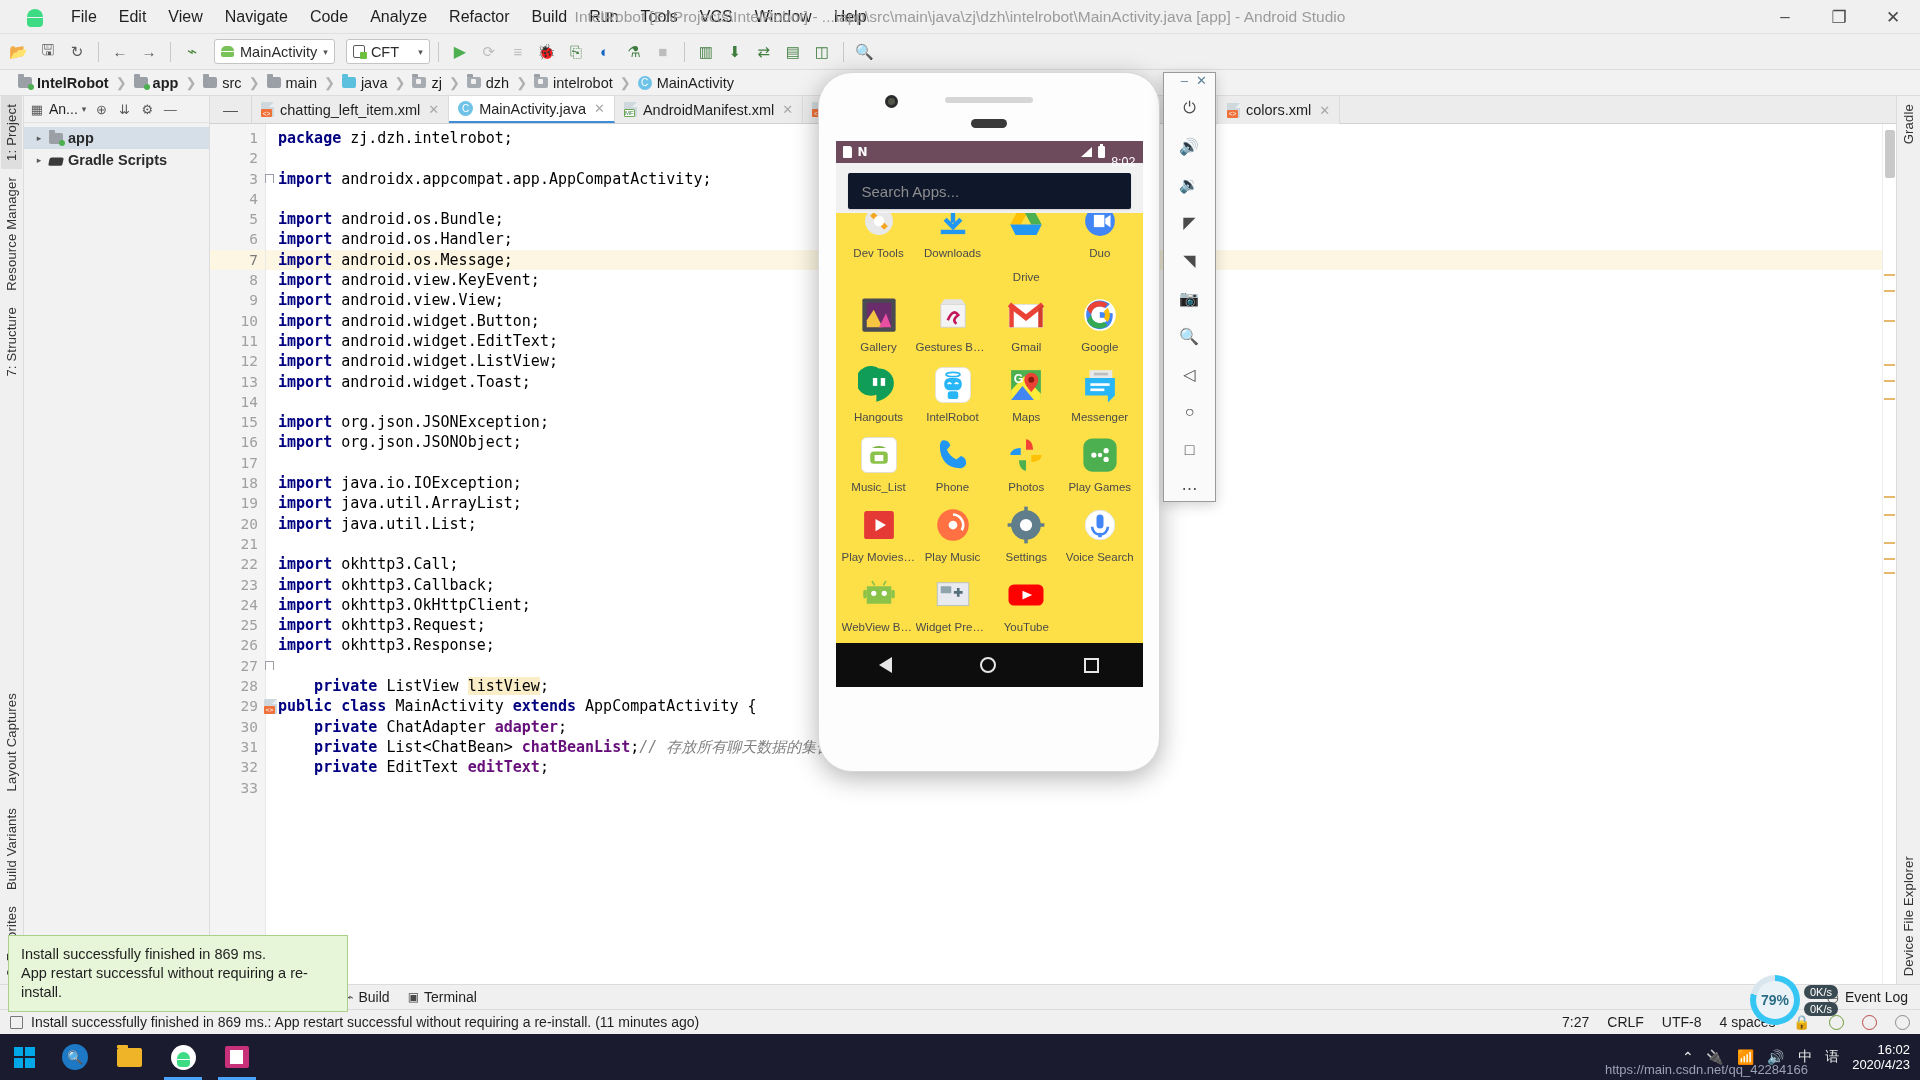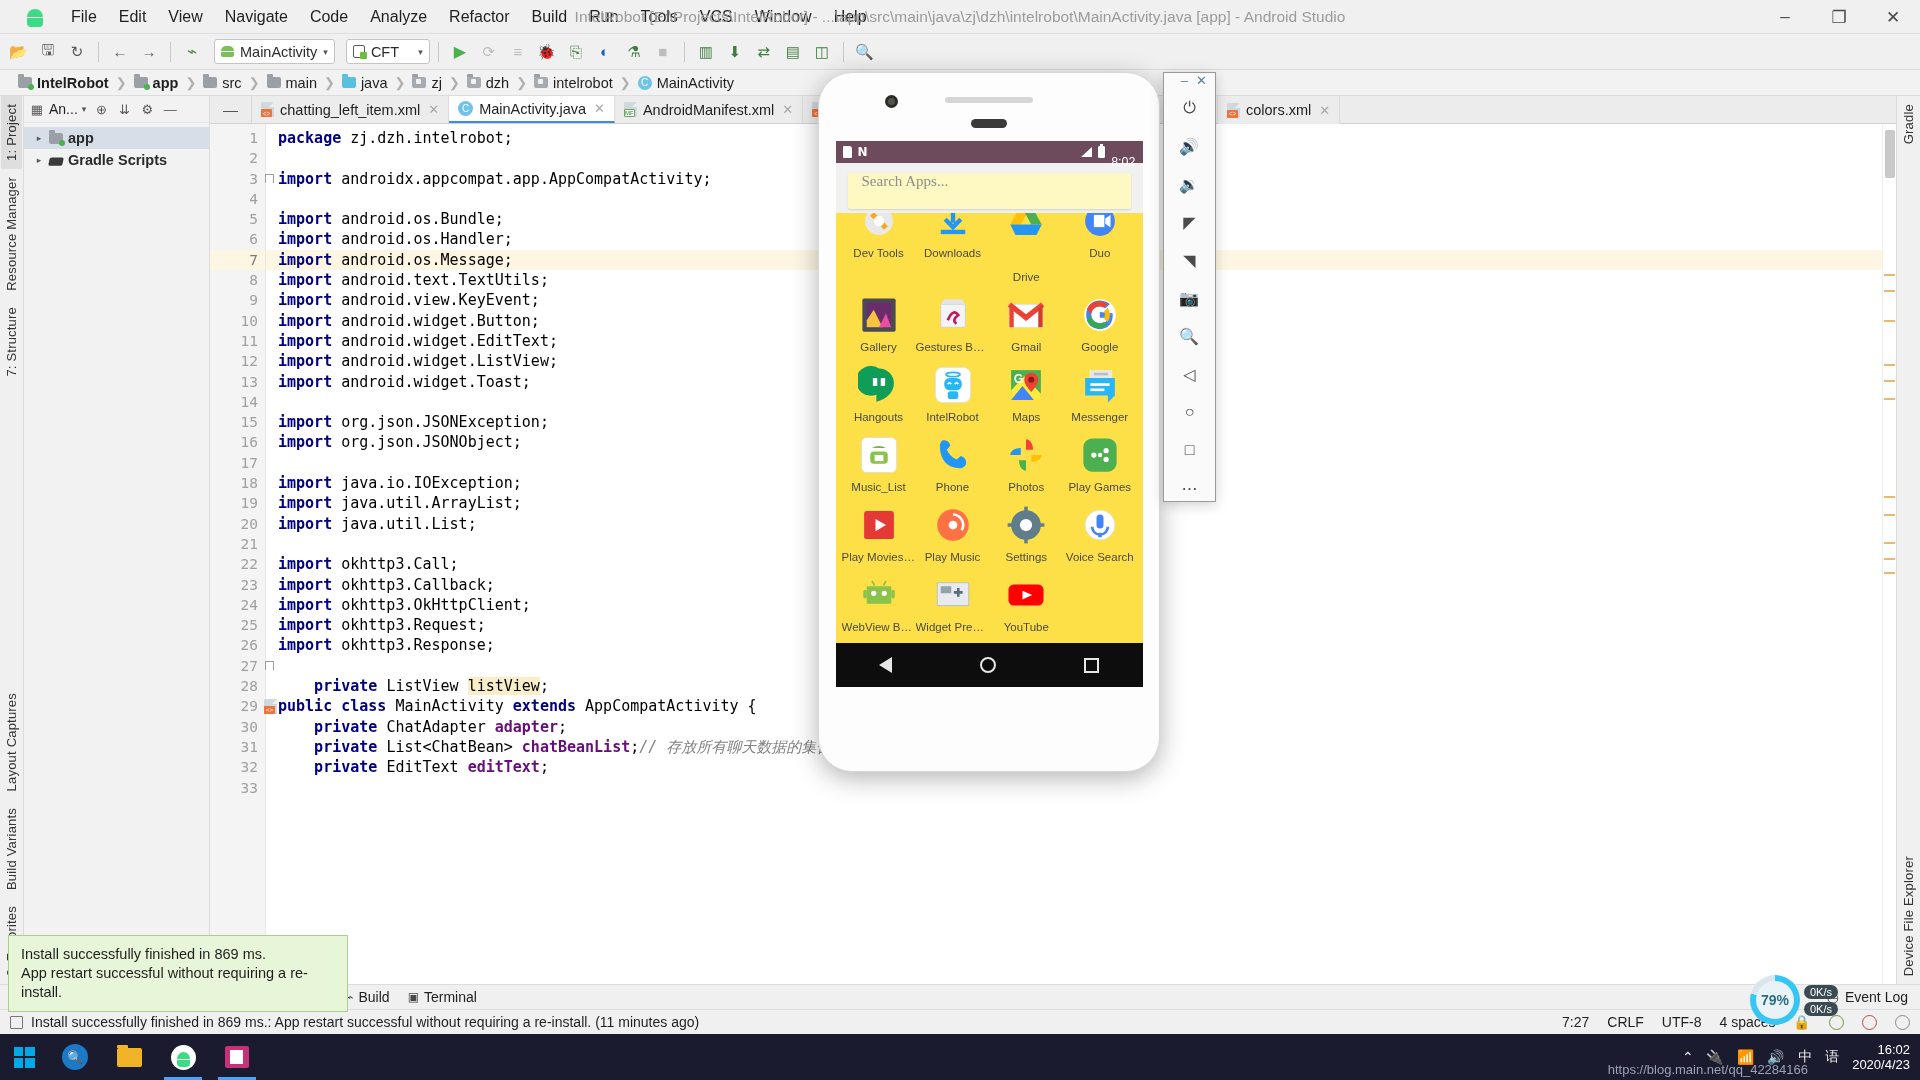--- a/index.html
+++ b/index.html
@@ -170,24 +170,23 @@
   }
   .emu-status .spacer { flex:1; }
   .sd-ic { width:9px;height:12px;background:#fff;border-radius:1px 3px 1px 1px; }
   .n-ic { font-weight:bold; font-size:12px; font-family:"DejaVu Sans", sans-serif; }
   .sig-ic { width:0;height:0;border-style:solid;border-width:0 0 10px 11px;border-color:transparent transparent #fff transparent; }
   .bat-ic { width:7px;height:12px;border:1.4px solid #fff; border-radius:1px; position:relative; background:#fff;}
   .bat-ic:before{content:"";position:absolute;top:-3px;left:1.2px;width:3px;height:2px;background:#fff;}
   .emu-clock { font-size:12.5px;margin-top:20px; }
 
   .searchbar {
-    margin:10px 12px 4px; height:36px; background:#fef9c3; border-radius:2px;
-    display:flex; align-items:flex-start; padding:0 14px; color:#8d8d8d; font-size:15px;
+    margin:10px 12px 4px; height:36px; background:#0f172a; border-radius:2px;
+    display:flex; align-items:center; padding:0 14px; color:#8d8d8d; font-size:15px;
     box-shadow:0 1px 2px rgba(0,0,0,.13);
-    font-family:Liberation Serif, serif;
   }
   .appgrid {
     flex:1; background:#fde047; padding:0 6px; display:grid;
     grid-template-columns:repeat(4,1fr); align-content:start; overflow:hidden; position:relative;
   }
   .appcell { display:flex; flex-direction:column; align-items:center; padding:7px 0 4px; }
   .appicon { width:42px;height:42px; position:relative; flex:none; }
   .applabel { font-size:11.5px; color:#4a4a4a; margin-top:5px; max-width:74px; overflow:hidden; text-overflow:ellipsis; white-space:nowrap; text-align:center;}
   .navbar {
     height:44px; background:#0d0d0d; display:flex; align-items:center; justify-content:space-around;
@@ -512,22 +511,22 @@
             <div class="gline">33</div>
           </div>
         <div class="codearea" id="codearea">
             <div class="cline"><span class="kw">package </span><span>zj.dzh.intelrobot;</span></div>
             <div class="cline">&nbsp;</div>
             <div class="cline"><span class="kw">import </span><span>androidx.appcompat.app.AppCompatActivity;</span></div>
             <div class="cline">&nbsp;</div>
             <div class="cline"><span class="kw">import </span><span>android.os.Bundle;</span></div>
             <div class="cline"><span class="kw">import </span><span>android.os.Handler;</span></div>
             <div class="cline hl"><span class="kw">import </span><span>android.os.Message;</span></div>
-            <div class="cline"><span class="kw">import </span><span>android.text.TextUtils;</span></div>
             <div class="cline"><span class="kw">import </span><span>android.view.KeyEvent;</span></div>
+            <div class="cline"><span class="kw">import </span><span>android.view.View;</span></div>
             <div class="cline"><span class="kw">import </span><span>android.widget.Button;</span></div>
             <div class="cline"><span class="kw">import </span><span>android.widget.EditText;</span></div>
             <div class="cline"><span class="kw">import </span><span>android.widget.ListView;</span></div>
             <div class="cline"><span class="kw">import </span><span>android.widget.Toast;</span></div>
             <div class="cline">&nbsp;</div>
             <div class="cline"><span class="kw">import </span><span>org.json.JSONException;</span></div>
             <div class="cline"><span class="kw">import </span><span>org.json.JSONObject;</span></div>
             <div class="cline">&nbsp;</div>
             <div class="cline"><span class="kw">import </span><span>java.io.IOException;</span></div>
             <div class="cline"><span class="kw">import </span><span>java.util.ArrayList;</span></div>
@@ -636,21 +635,21 @@
       <div class="tk-as">
         <div class="droid" style="width:15px;height:15px">
             <div class="droid-head" style="width:13px;height:7px;left:1px"></div>
             <div class="droid-body" style="width:13px;height:7px;top:9px;left:1px"></div>
           </div>
       </div>
     </div>
     <div class="tk on">
       <div class="tk-pp"></div>
     </div>
-    <div class="watermark">https://blog.main.net/qq_42284166</div>
+    <div class="watermark">https://main.csdn.net/qq_42284166</div>
     <div class="tray">
       <span>⌃</span>
       <span>🔌</span>
       <span>📶</span>
       <span>🔊</span>
       <span>中</span>
       <span>语</span>
       <span class="clockbox">
         <span>16:02</span>
         <span>2020/4/23</span>

